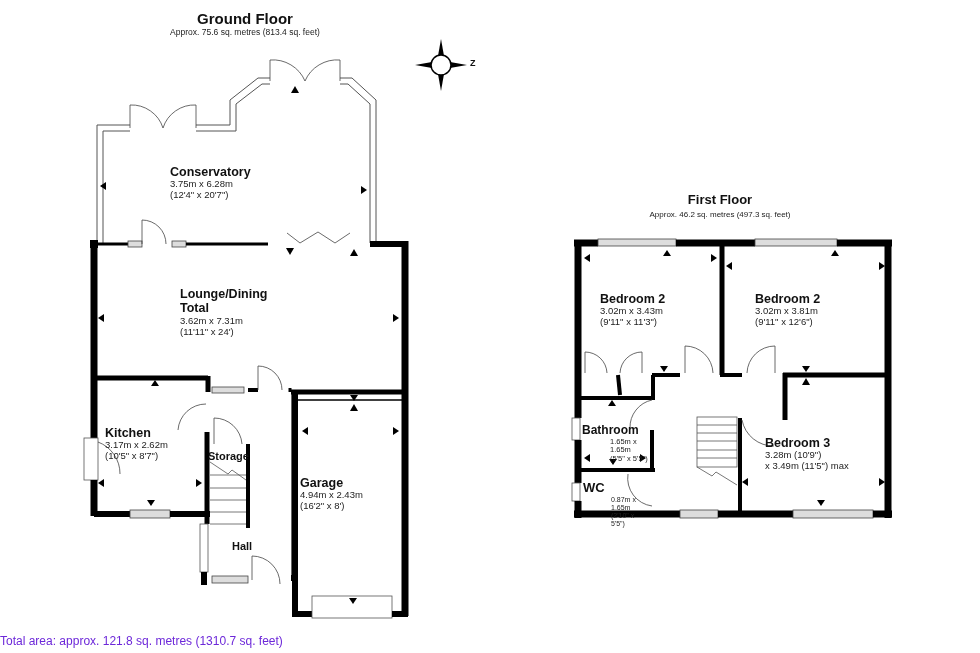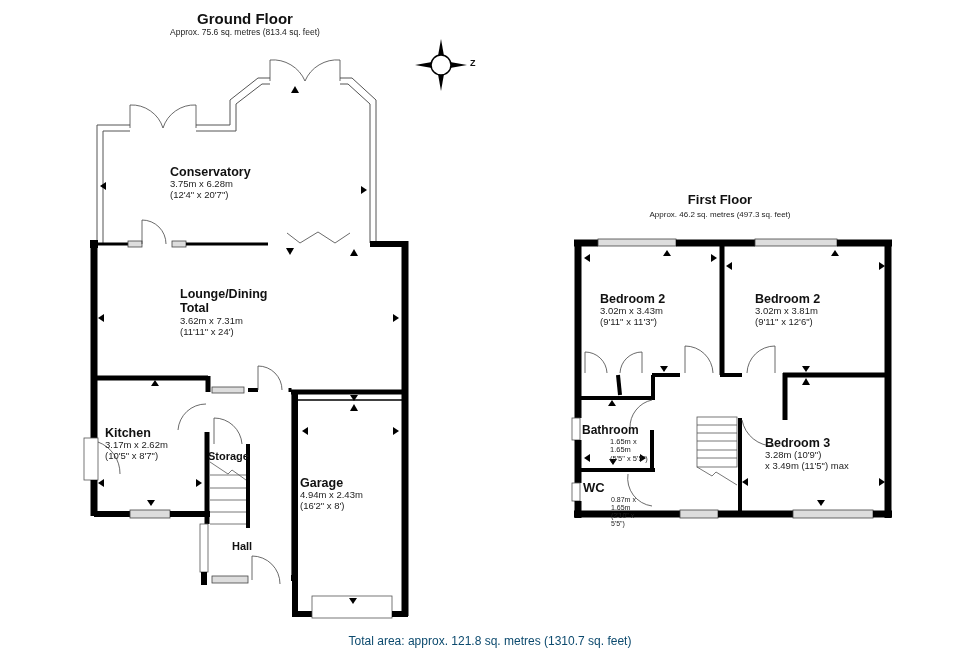--- a/index.html
+++ b/index.html
@@ -4,21 +4,21 @@
 <style>
   html, body { margin: 0; padding: 0; background: #ffffff; }
   body { width: 980px; height: 653px; position: relative; overflow: hidden; font-family: "Liberation Sans", sans-serif; color: #111; }
   .title { position: absolute; text-align: center; font-weight: bold; font-size: 15px; }
   .subtitle { position: absolute; text-align: center; font-size: 8.5px; color: #222; }
   .room-label { position: absolute; line-height: 1.15; }
   .room-name { font-weight: bold; font-size: 12.5px; display: block; }
   .room-name.sm { font-size: 12px; }
   .room-dim { font-size: 9.5px; display: block; color: #222; }
   .room-dim.sm { font-size: 7.5px; padding-left: 28px; }
-  .total { position: absolute; left: 0; width: 980px; top: 634px; text-align: center; font-size: 12px; color: #0c4a6e; }
+  .total { position: absolute; left: 0; width: 980px; top: 634px; font-size: 12px; color: #6d28d9; }
   svg.plan { position: absolute; left: 0; top: 0; }
   .compass-z { position: absolute; font-weight: bold; font-size: 9px; }
 </style>
 </head>
 <body>
 
 <div class="title" style="left:180px;top:10px;width:130px;">Ground Floor</div>
 <div class="subtitle" style="left:150px;top:27px;width:190px;">Approx. 75.6 sq. metres (813.4 sq. feet)</div>
 
 <div class="title" style="left:665px;top:192px;width:110px;font-size:13px;">First Floor</div>

